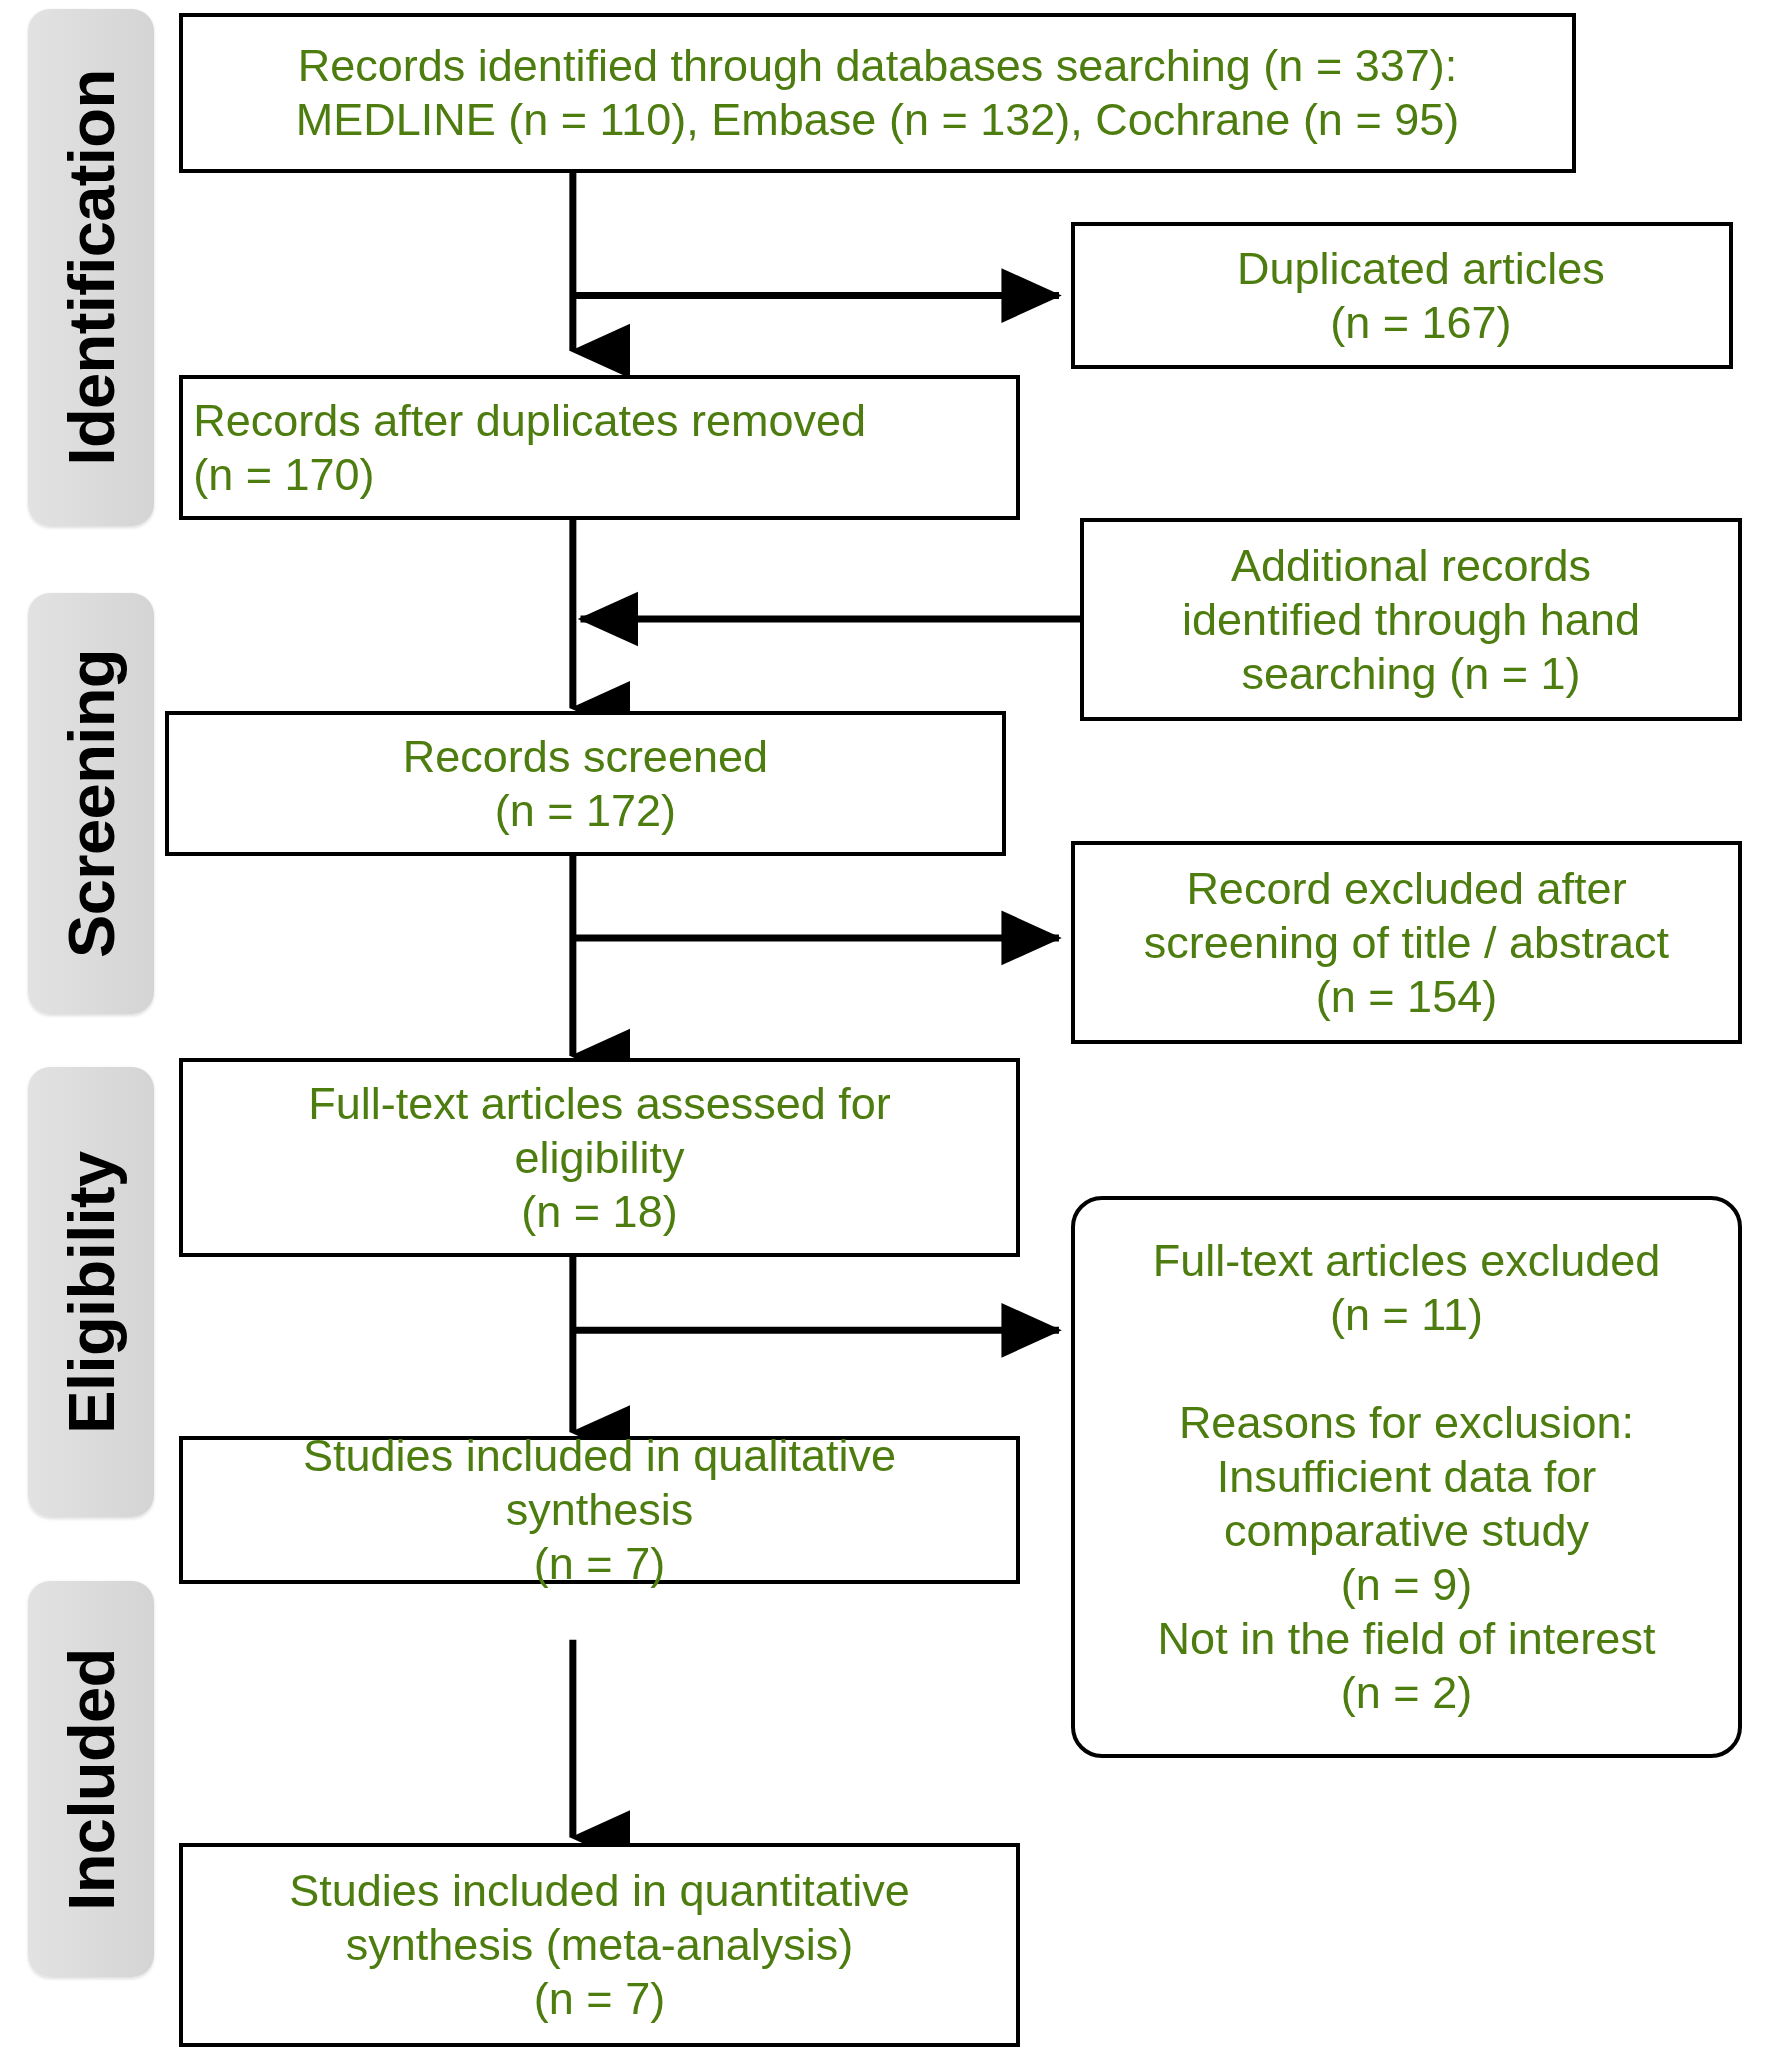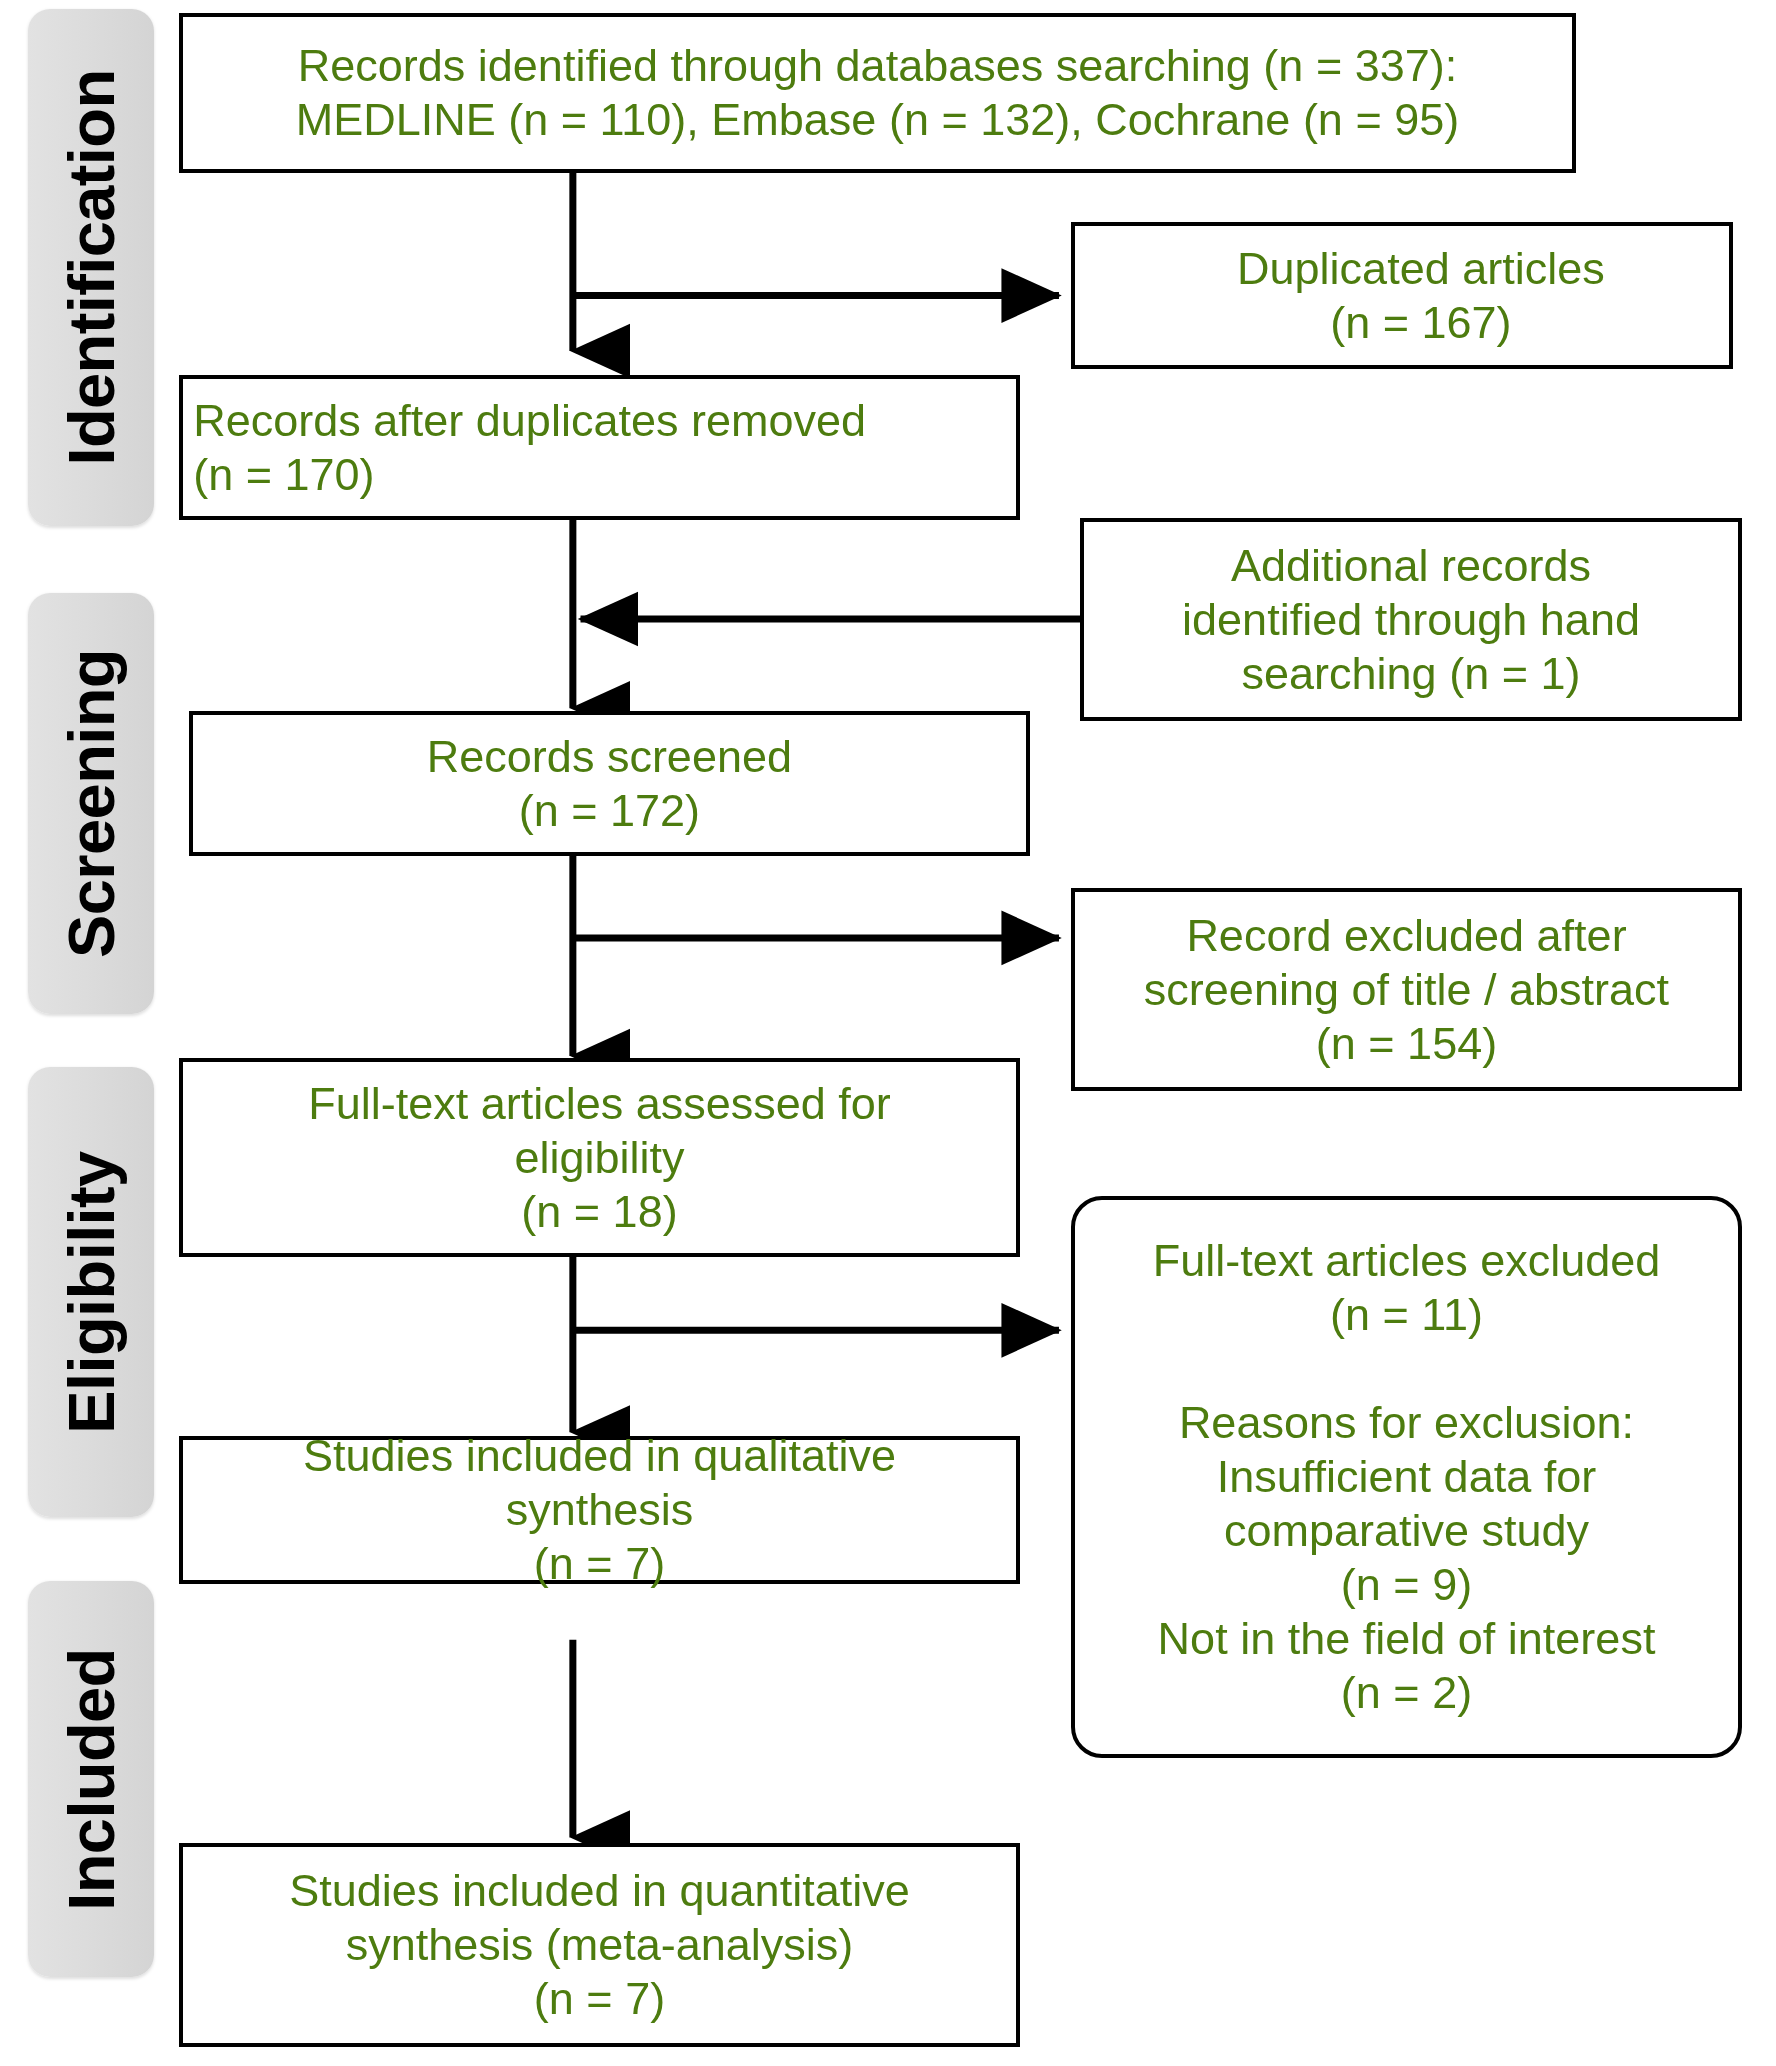--- a/index.html
+++ b/index.html
@@ -140,26 +140,26 @@
     <span class="box-text">Records after duplicates removed
 (n = 170)</span>
   </div>
 
   <div class="flow-box" style="left:1080px; top:518px; width:662px; height:203px;">
     <span class="box-text">Additional records
 identified through hand
 searching (n = 1)</span>
   </div>
 
-  <div class="flow-box" style="left:189px; top:711px; width:841px; height:145px;padding-left:10px;">
+  <div class="flow-box" style="left:165px; top:711px; width:841px; height:145px;padding-left:10px;">
     <span class="box-text">Records screened
 (n = 172)</span>
   </div>
 
-  <div class="flow-box" style="left:1071px; top:841px; width:671px; height:203px;margin-top:47px;">
+  <div class="flow-box" style="left:1071px; top:841px; width:671px; height:203px;">
     <span class="box-text">Record excluded after
 screening of title / abstract
 (n = 154)</span>
   </div>
 
   <div class="flow-box" style="left:179px; top:1058px; width:841px; height:199px;">
     <span class="box-text">Full-text articles assessed for
 eligibility
 (n = 18)</span>
   </div>

